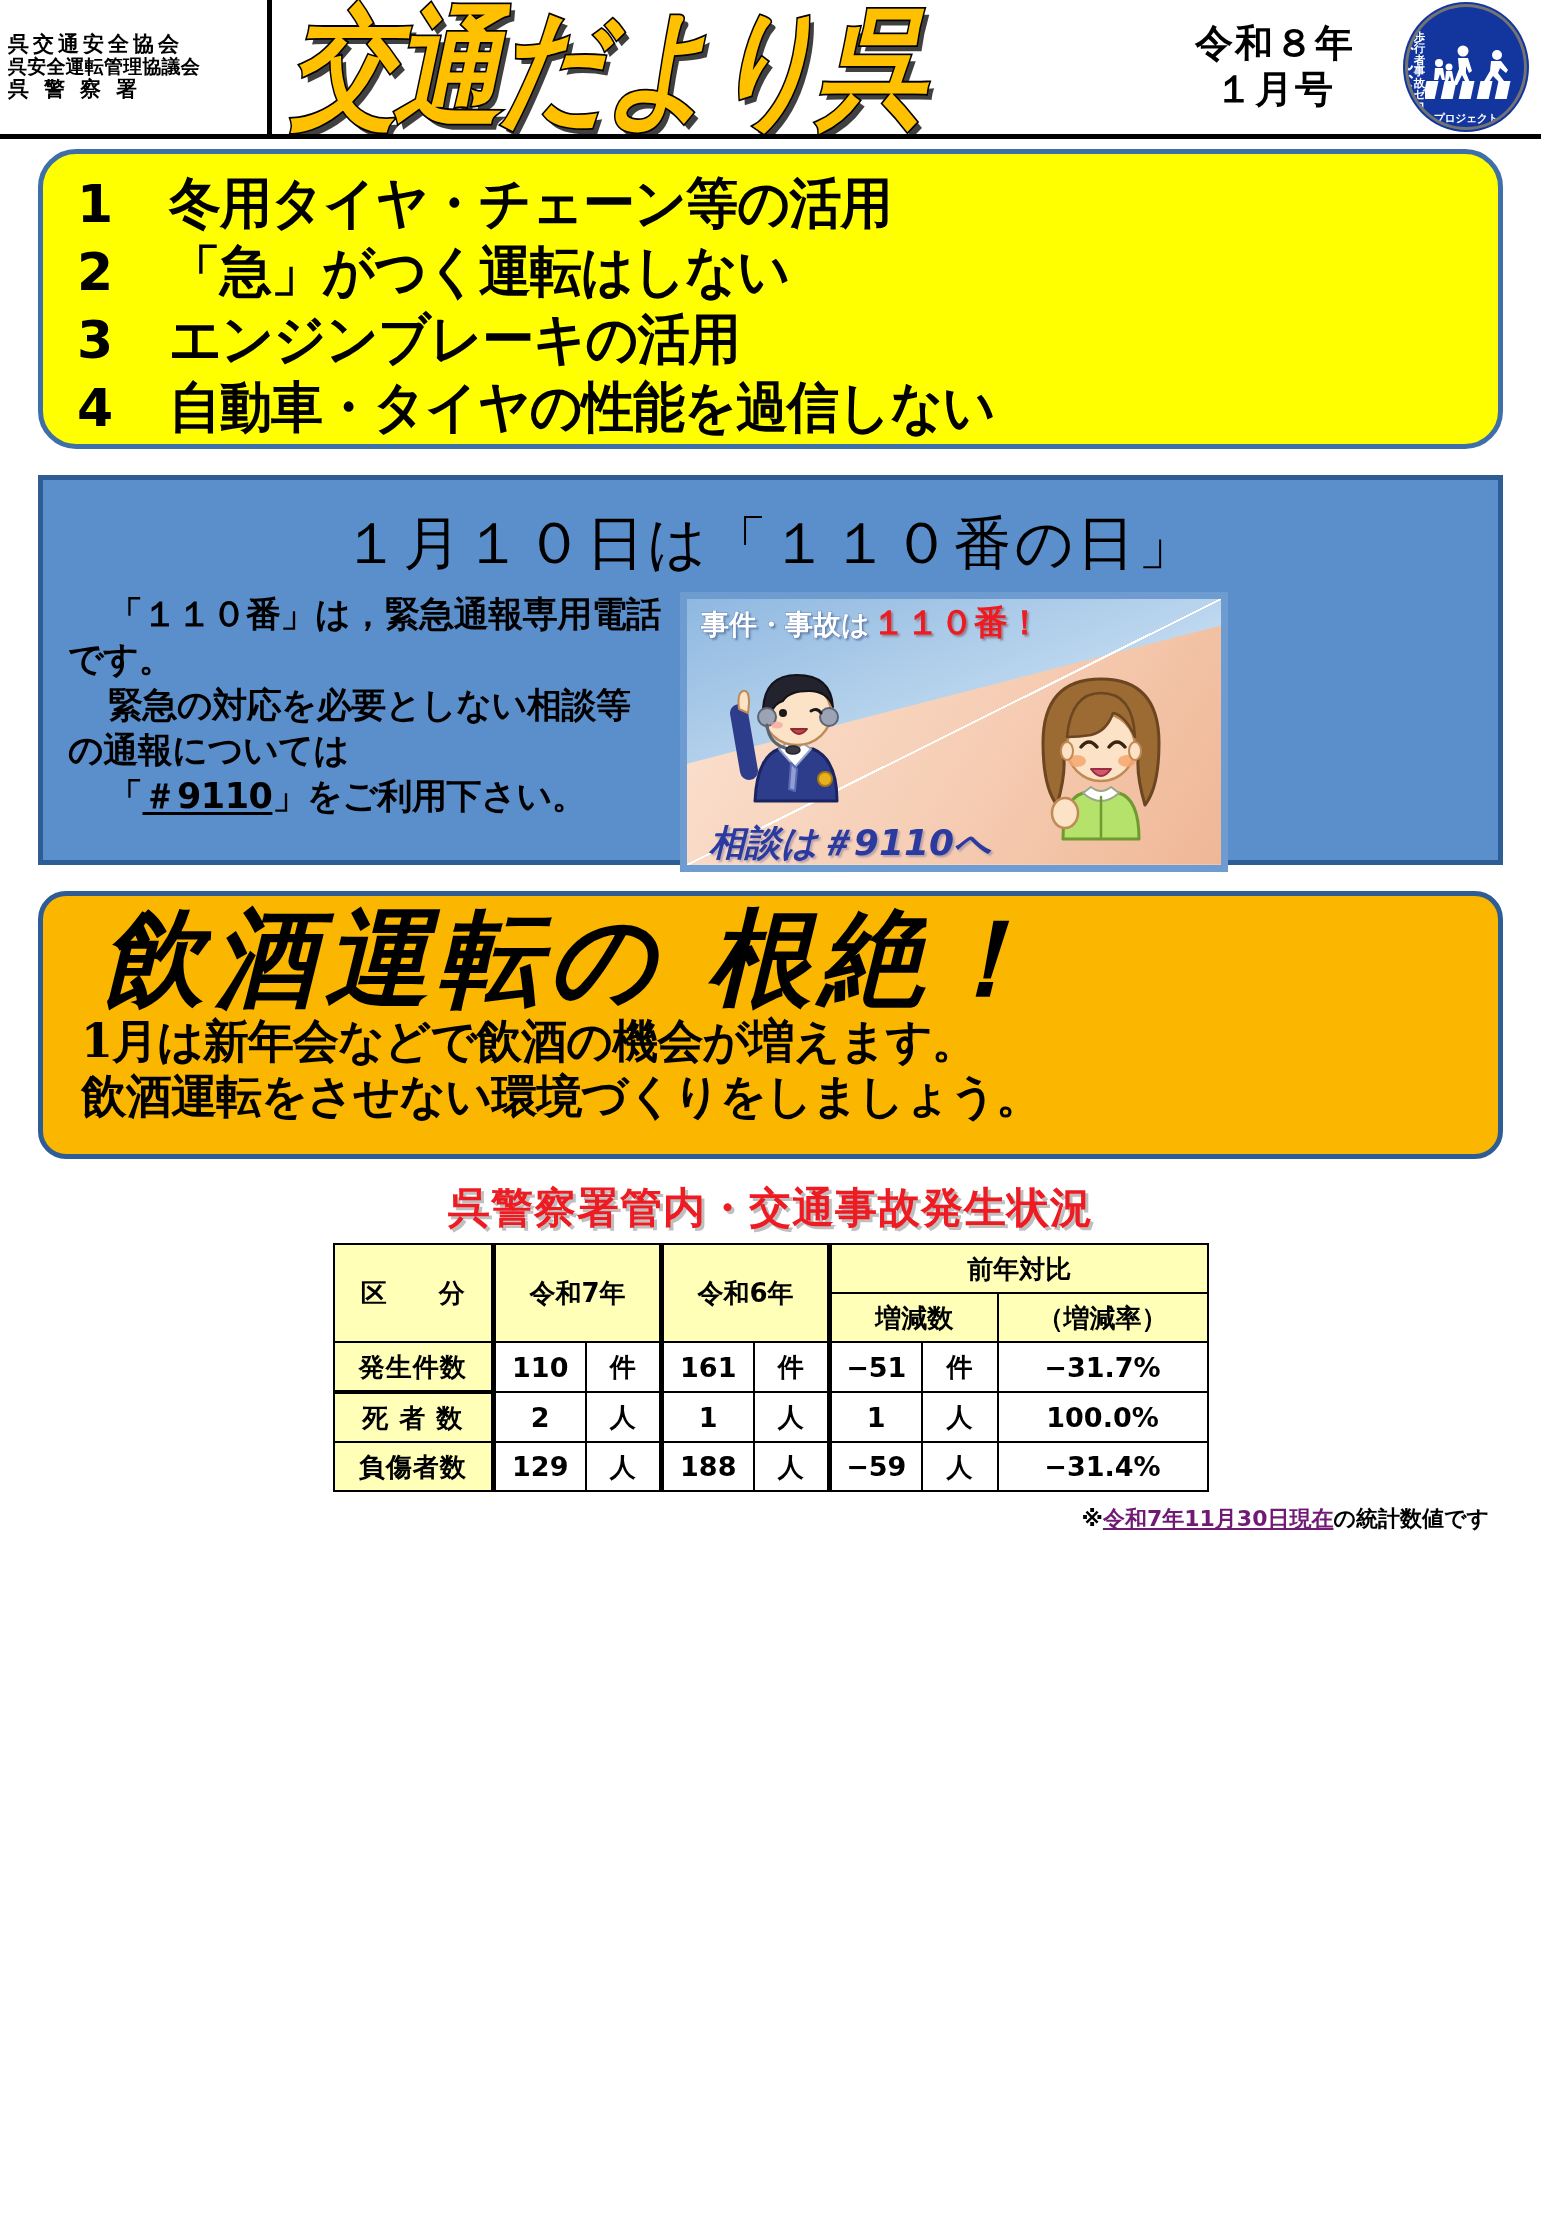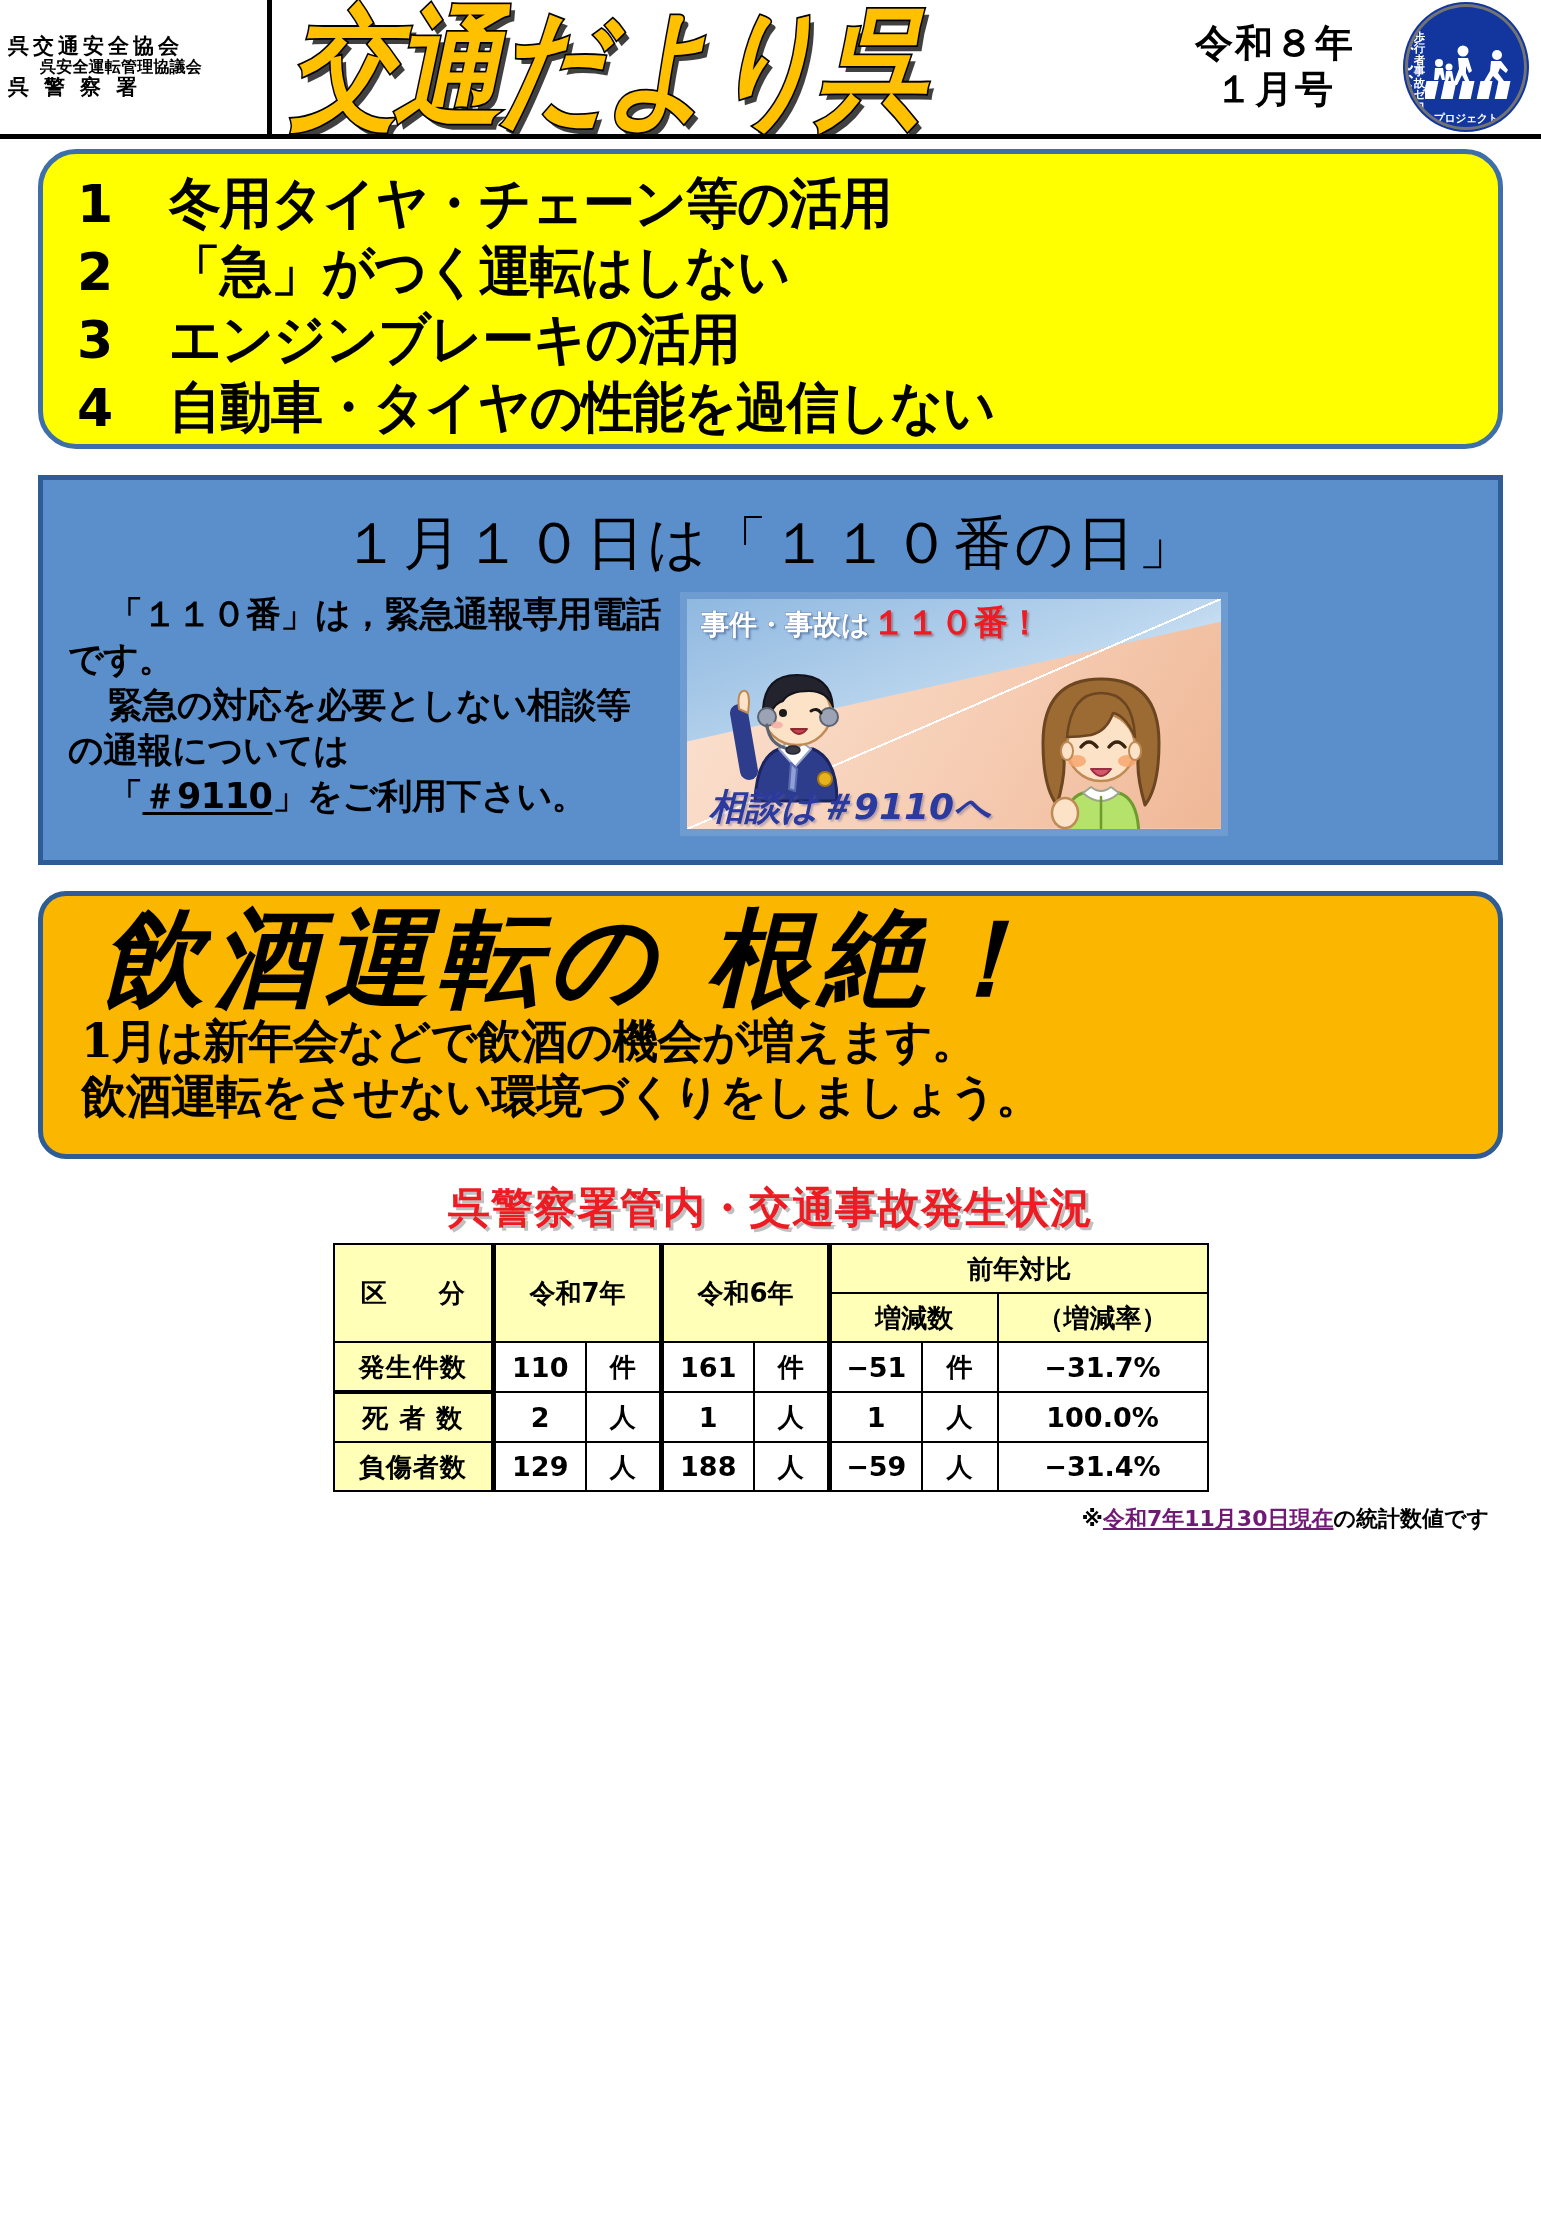--- a/index.html
+++ b/index.html
@@ -33,21 +33,21 @@
     padding: 4px 6px 4px 8px;
     box-sizing: border-box;
   }
   .org-line {
     font-weight: bold;
     color: #000;
     white-space: nowrap;
     line-height: 1.12;
   }
   .org-line.sp1 { font-size: 21px; letter-spacing: 4.0px; }
-  .org-line.sp2 { font-size: 16px; letter-spacing: 0.2px; margin-left: 32px; }
+  .org-line.sp2 { font-size: 19px; letter-spacing: 0.2px; }
   .org-line.sp3 { font-size: 21px; letter-spacing: 15px; }
 
   .mast-title {
     flex: 1;
     display: flex;
     align-items: center;
     justify-content: flex-start;
     padding-left: 18px;
     overflow: hidden;
   }
@@ -207,21 +207,21 @@
     max-width: 600px;
     margin-left: 9px;
   }
   .blue-text .indent { display:block; text-indent: 40px; }
   .u9110 { text-decoration: underline; text-decoration-thickness: 3px; text-underline-offset: 4px; }
 
   
   .illus {
     flex: 0 0 548px;
     width: 548px;
-    height: 244px;
+    height: 280px;
     border: 7px solid #6E9BD0;
     box-sizing: border-box;
     position: relative;
     overflow: hidden;
     background: #ffffff;
   }
   .illus-bgtop {
     position:absolute; inset:0;
     background: linear-gradient(160deg,#8FB8E0 0%, #BBD6EE 45%, #E9F2FA 70%);
   }

